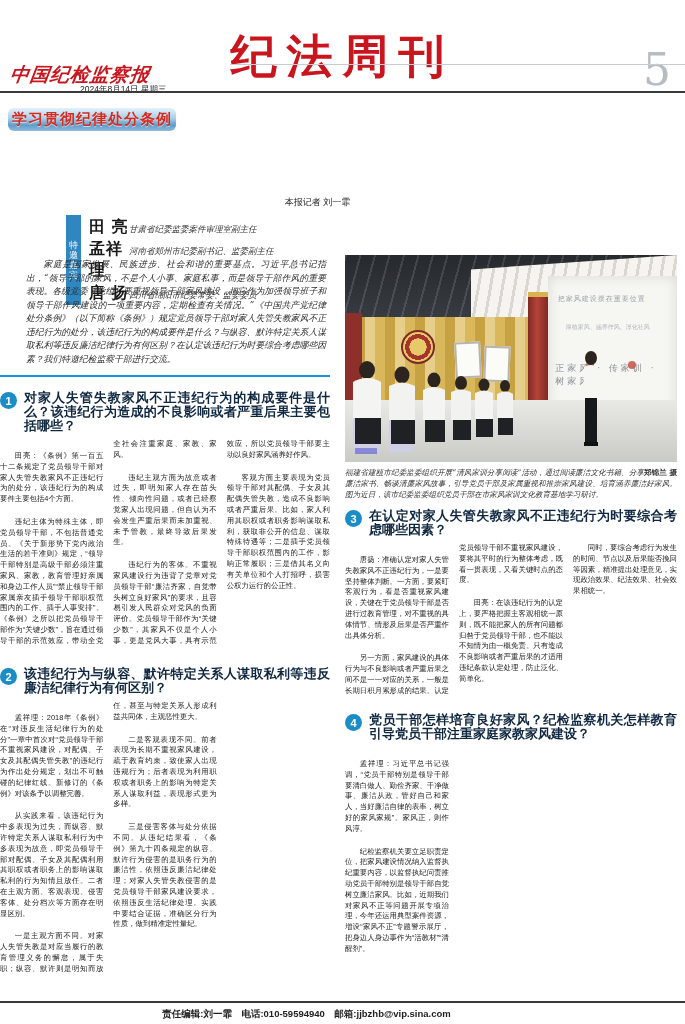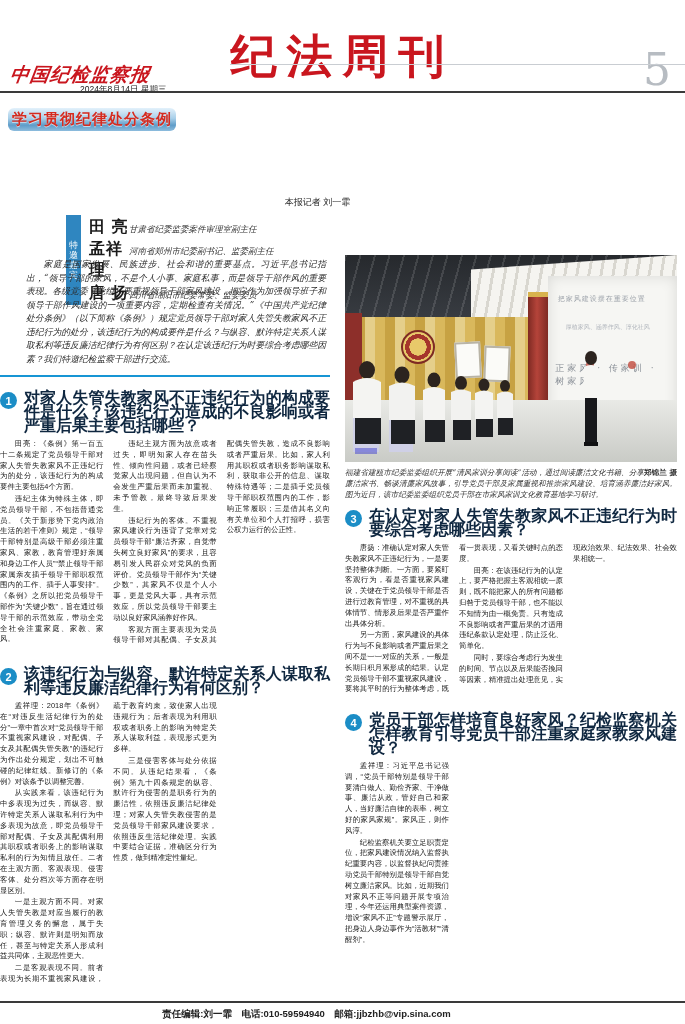--- a/index.html
+++ b/index.html
@@ -65,27 +65,27 @@
   .intro p { text-indent:2em; }
   .blue-rule { height:2px; background:#1795d4; margin:9px 0 14px 0; }
   
   .qa { margin-bottom:12px; }
   .qa-head { display:flex; align-items:flex-start; margin-bottom:6px; }
   .qa-badge {
     flex:0 0 auto; width:17px; height:17px; border-radius:50%;
     background:#1b8dc6; color:#fff; font-weight:bold; font-size:11px;
     display:flex; align-items:center; justify-content:center; margin-right:7px; margin-top:1px;
   }
-  .qa-title { font-weight:bold; font-size:16px; line-height:14px; color:#0f2740; text-align:justify; }
+  .qa-title { font-weight:bold; font-size:13px; line-height:14px; color:#0f2740; text-align:justify; }
   .qa-body {
     column-count:3; column-gap:10px; column-fill:auto;
     font-size:7.4px; line-height:10.8px; color:#222; text-align:justify;
     overflow:hidden;
   }
-  .qa-body .para { text-indent:2em; margin-bottom:1px; }
+  .qa-body .para { text-indent:2em; margin-bottom:1px;margin-top:12px; }
   .h1 { height:216px; } .h2 { height:292px; } .h3 { height:158px; } .h4 { height:232px; }
   
   .photo { position:relative; width:332px; height:207px; overflow:hidden; background:#cfd2d4; }
   .ph-ceiling { position:absolute; top:0; left:0; width:100%; height:34%;
     background:
       repeating-linear-gradient(105deg, rgba(255,255,255,.12) 0 2px, transparent 2px 14px),
       linear-gradient(180deg,#26292d 0%,#3a3e44 100%); }
   .ph-slats { position:absolute; top:0; right:0; width:62%; height:40%;
     transform:skewY(-4deg); transform-origin:top right;
     background:repeating-linear-gradient(100deg,#f5f4f0 0 9px,#d9d7d0 9px 12px); }

